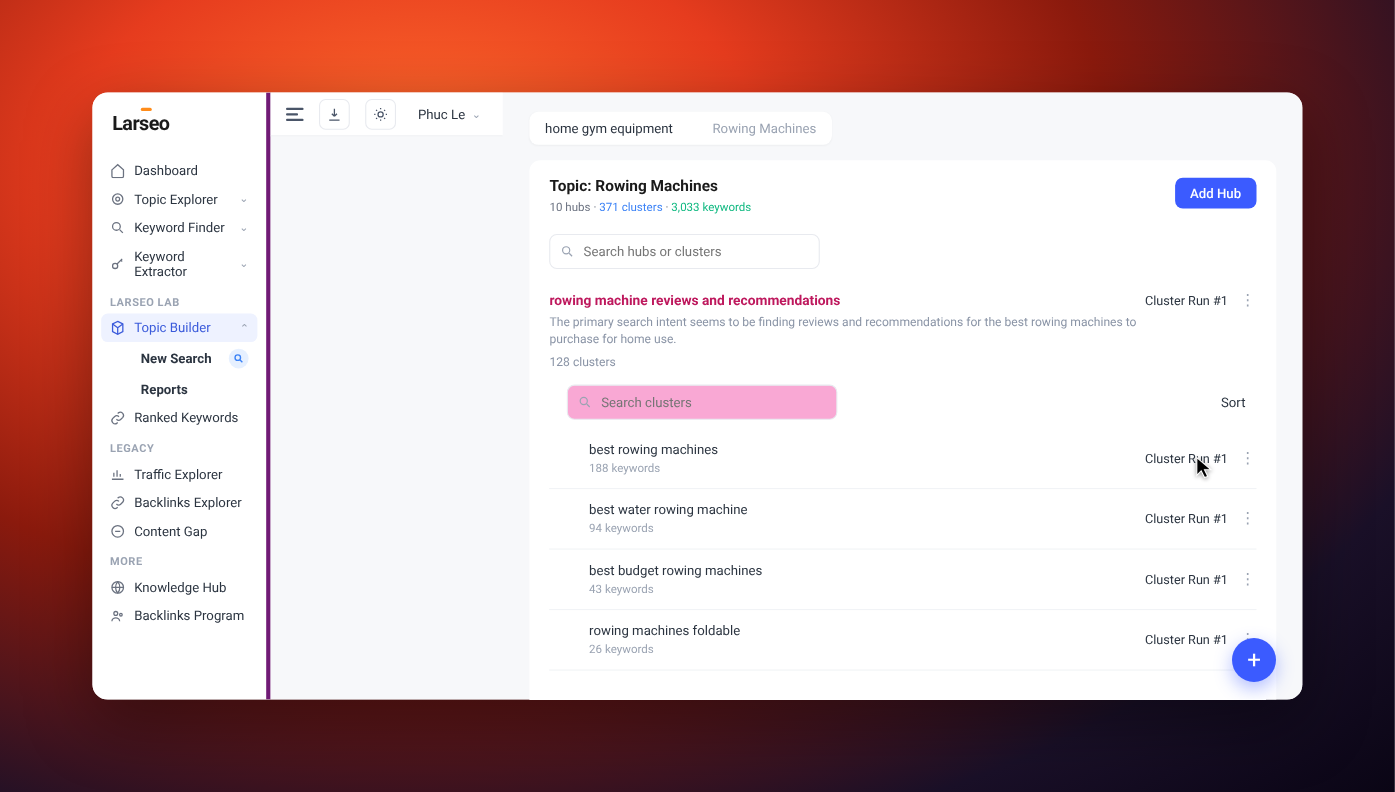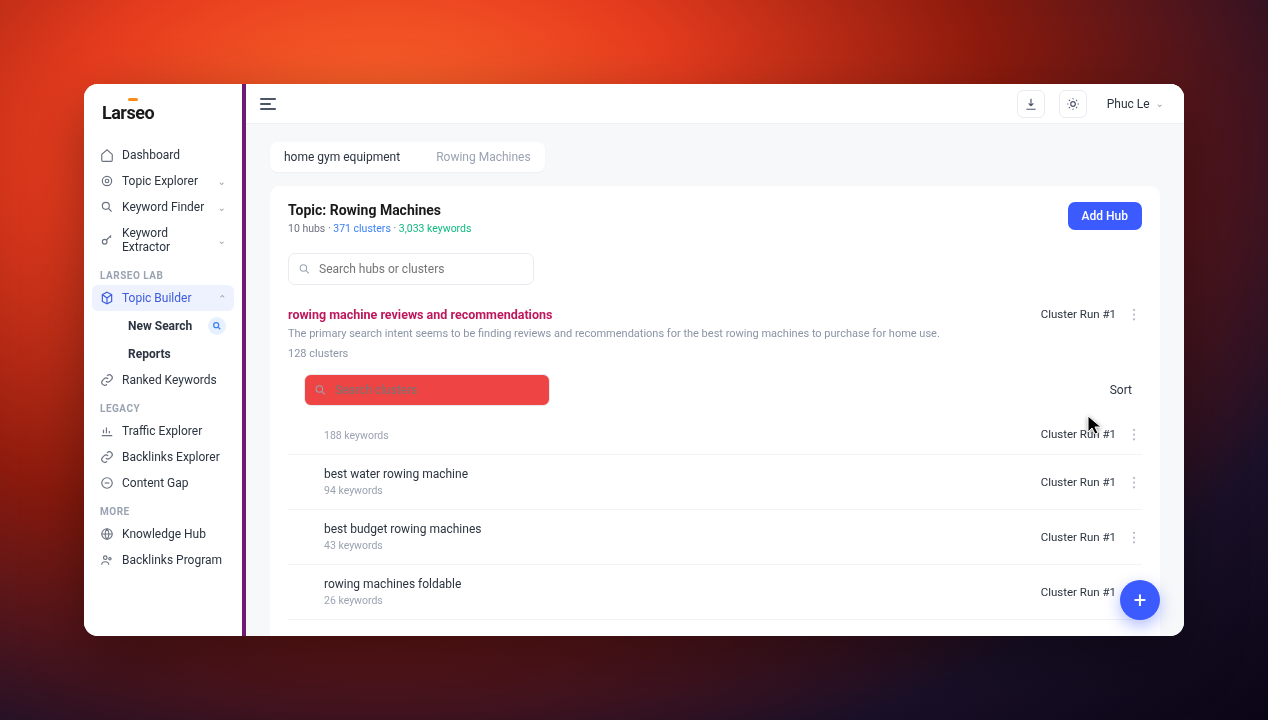--- a/index.html
+++ b/index.html
@@ -25,21 +25,21 @@
 .nav-item { display:flex; align-items:center; gap:8px; padding:6px 8px; border-radius:6px; cursor:pointer; position:relative; }
 .nav-item.active { background:#eef2ff; color:#3b5bdb; }
 .nav-item .chev { margin-left:auto; color:#9aa3b2; font-size:10px; }
 .nav-section { font-size:10px; font-weight:700; color:#9aa3b2; letter-spacing:.5px; padding:10px 8px 4px; }
 .nav-sub { padding-left: 28px; font-weight: bold; }
 .nav-sub .nav-item { font-size:12px; }
 .search-badge { margin-left:auto; width:18px; height:18px; border-radius:50%; background:#e6f0ff; display:flex; align-items:center; justify-content:center; }
 .ic { width:14px; height:14px; flex-shrink:0; }
 
 
-.main { flex:1; background:#f7f8fa; display:flex; flex-direction:column; overflow:hidden; }
+.main { flex:1; background:#f7f8fa; display:flex; overflow:hidden; }
 .topbar { height:40px; background:#fff; border-bottom:1px solid #eef0f3; display:flex; align-items:center; padding:0 14px; gap:14px; }
 .hamburger { width:16px; height:12px; cursor:pointer; display:flex; flex-direction:column; justify-content:space-between; }
 .hamburger span { height:2px; background:#4a5568; border-radius:1px; }
 .hamburger span:nth-child(2){ width:70%; }
 .topbar-right { margin-left:auto; display:flex; align-items:center; gap:14px; }
 .icon-btn { width:28px; height:28px; border-radius:6px; background:#fff; border:1px solid #e8eaef; display:flex; align-items:center; justify-content:center; cursor:pointer; }
 .user-btn { display:flex; align-items:center; gap:6px; font-size:12px; color:#2b3440; cursor:pointer; padding:4px 6px; }
 
 .content { flex:1; overflow-y:auto; padding:18px 24px; }
 .breadcrumb-chip { display:inline-flex; gap:36px; background:#fff; border-radius:8px; padding:8px 14px; font-size:12px; box-shadow:0 1px 2px rgba(0,0,0,.04); }
@@ -62,21 +62,21 @@
 .hub-head { display:flex; align-items:flex-start; }
 .hub-info { flex:1; }
 .hub-title { font-size:12.5px; font-weight:700; color:#be185d; }
 .hub-desc { font-size:11px; color:#8a94a6; margin-top:4px; line-height:1.4; }
 .hub-count { font-size:11px; color:#8a94a6; margin-top:6px; }
 .cluster-run { font-size:11.5px; color:#2b3440; margin-right:10px; white-space:nowrap; }
 .more-vert { width:16px; color:#9aa3b2; cursor:pointer; text-align:center; font-size:14px; line-height:1; }
 
 .cluster-tools { display:flex; align-items:center; margin-top:14px; gap:12px; }
 .cluster-search { position:relative; width:246px; margin-left:16px; }
-.cluster-search input { width:100%; padding:8px 10px 8px 30px; border:1px solid #e8eaef; border-radius:7px; font-size:12px; background:#ef4444; }
+.cluster-search input { width:100%; padding:8px 10px 8px 30px; border:1px solid #e8eaef; border-radius:7px; font-size:12px; background:#f9a8d4; }
 .cluster-search .sic { position:absolute; left:10px; top:50%; transform:translateY(-50%); color:#9aa3b2; }
 .sort-btn { margin-left:auto; font-size:12px; color:#2b3440; cursor:pointer; padding:6px 10px; }
 
 .cluster-row { display:flex; align-items:center; padding:12px 0; border-top:1px solid #f1f3f6; }
 .cluster-row:first-of-type { border-top:none; }
 .row-main { flex:1; padding-left:36px; }
 .row-title { font-size:12px; color:#2b3440; }
 .row-sub { font-size:10.5px; color:#9aa3b2; margin-top:3px; }
 
 .fab { position:absolute; right:24px; bottom:16px; width:40px; height:40px; border-radius:50%; background:#3b5bff; color:#fff; font-size:22px; display:flex; align-items:center; justify-content:center; cursor:pointer; box-shadow:0 6px 16px rgba(59,91,255,.4); }
@@ -271,20 +271,21 @@
                   <path d="M20 20l-5-5"></path>
                 </svg>
               <input type="text" placeholder="Search clusters" style="">
             </div>
             <div class="sort-btn">Sort</div>
           </div>
 
           <div style="margin-top:8px">
             <div class="cluster-row">
               <div class="row-main">
+                <div class="row-title">best rowing machines</div>
                 <div class="row-sub">188 keywords</div>
               </div>
               <span class="cluster-run">Cluster Run #1</span>
               <span class="more-vert">⋮</span>
             </div>
             <div class="cluster-row">
               <div class="row-main">
                 <div class="row-title">best water rowing machine</div>
                 <div class="row-sub">94 keywords</div>
               </div>

